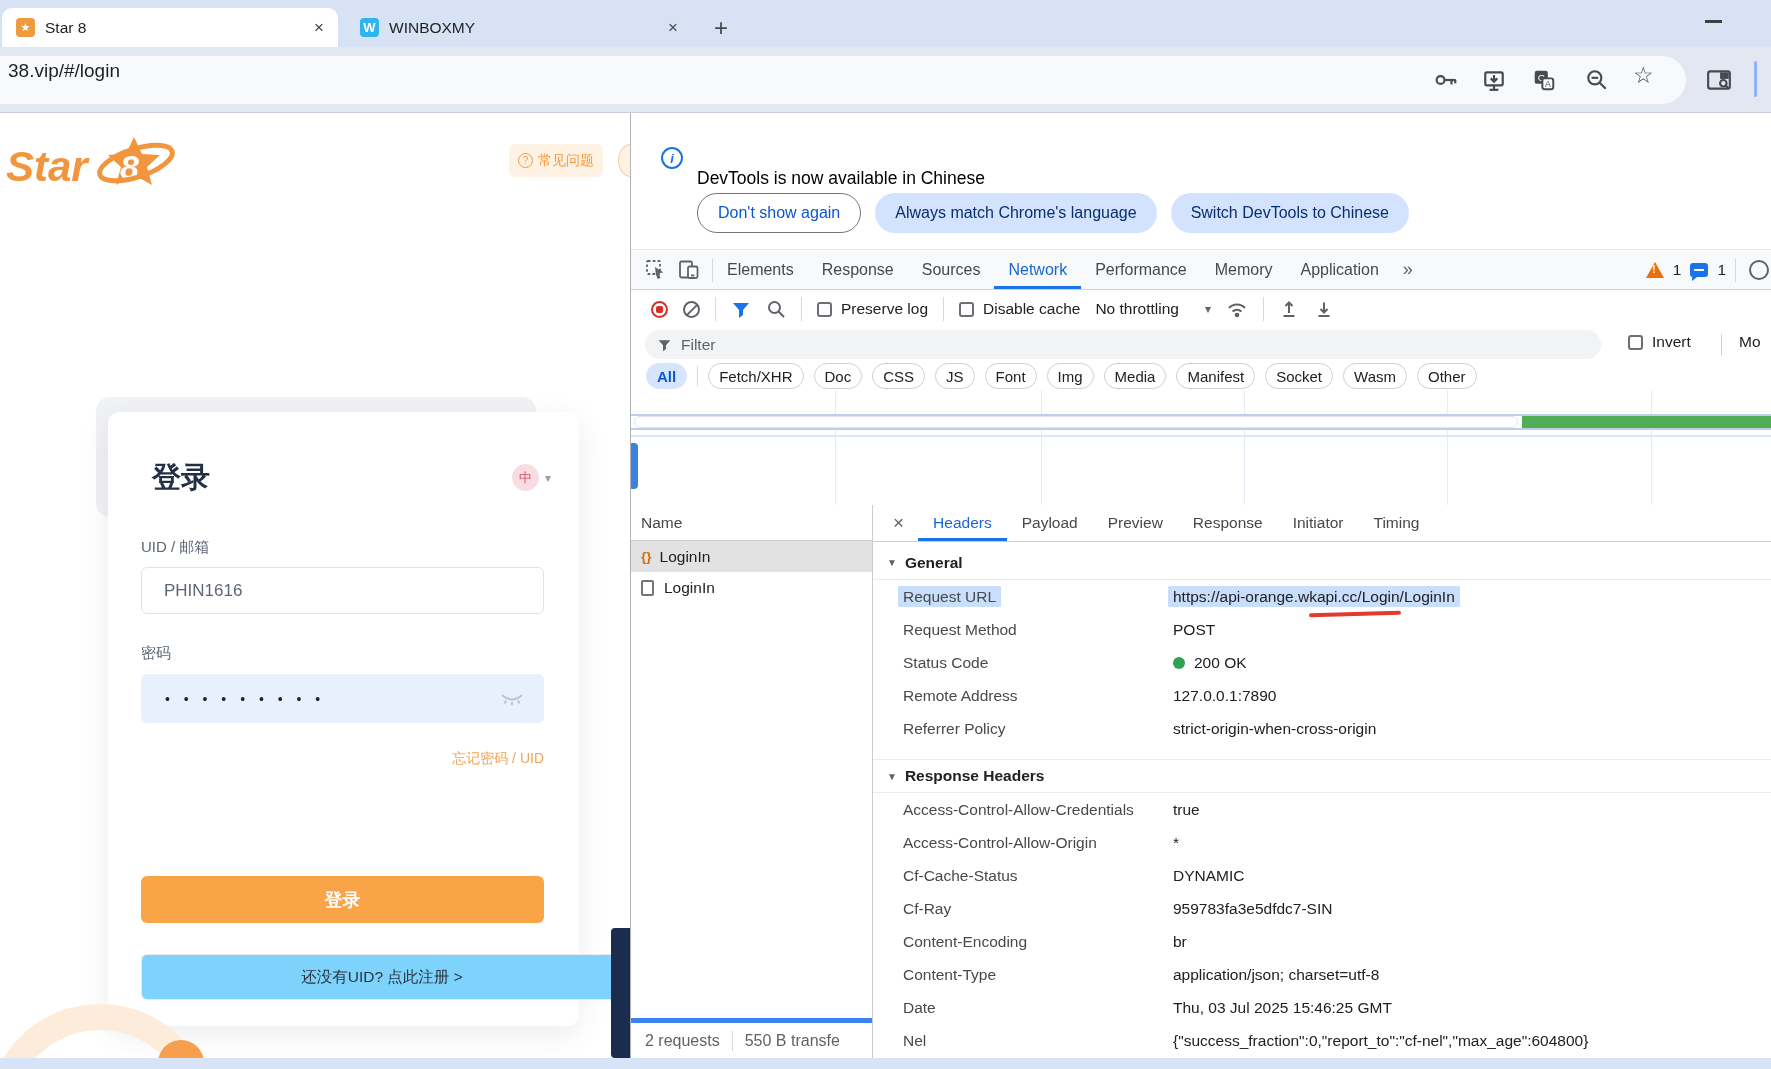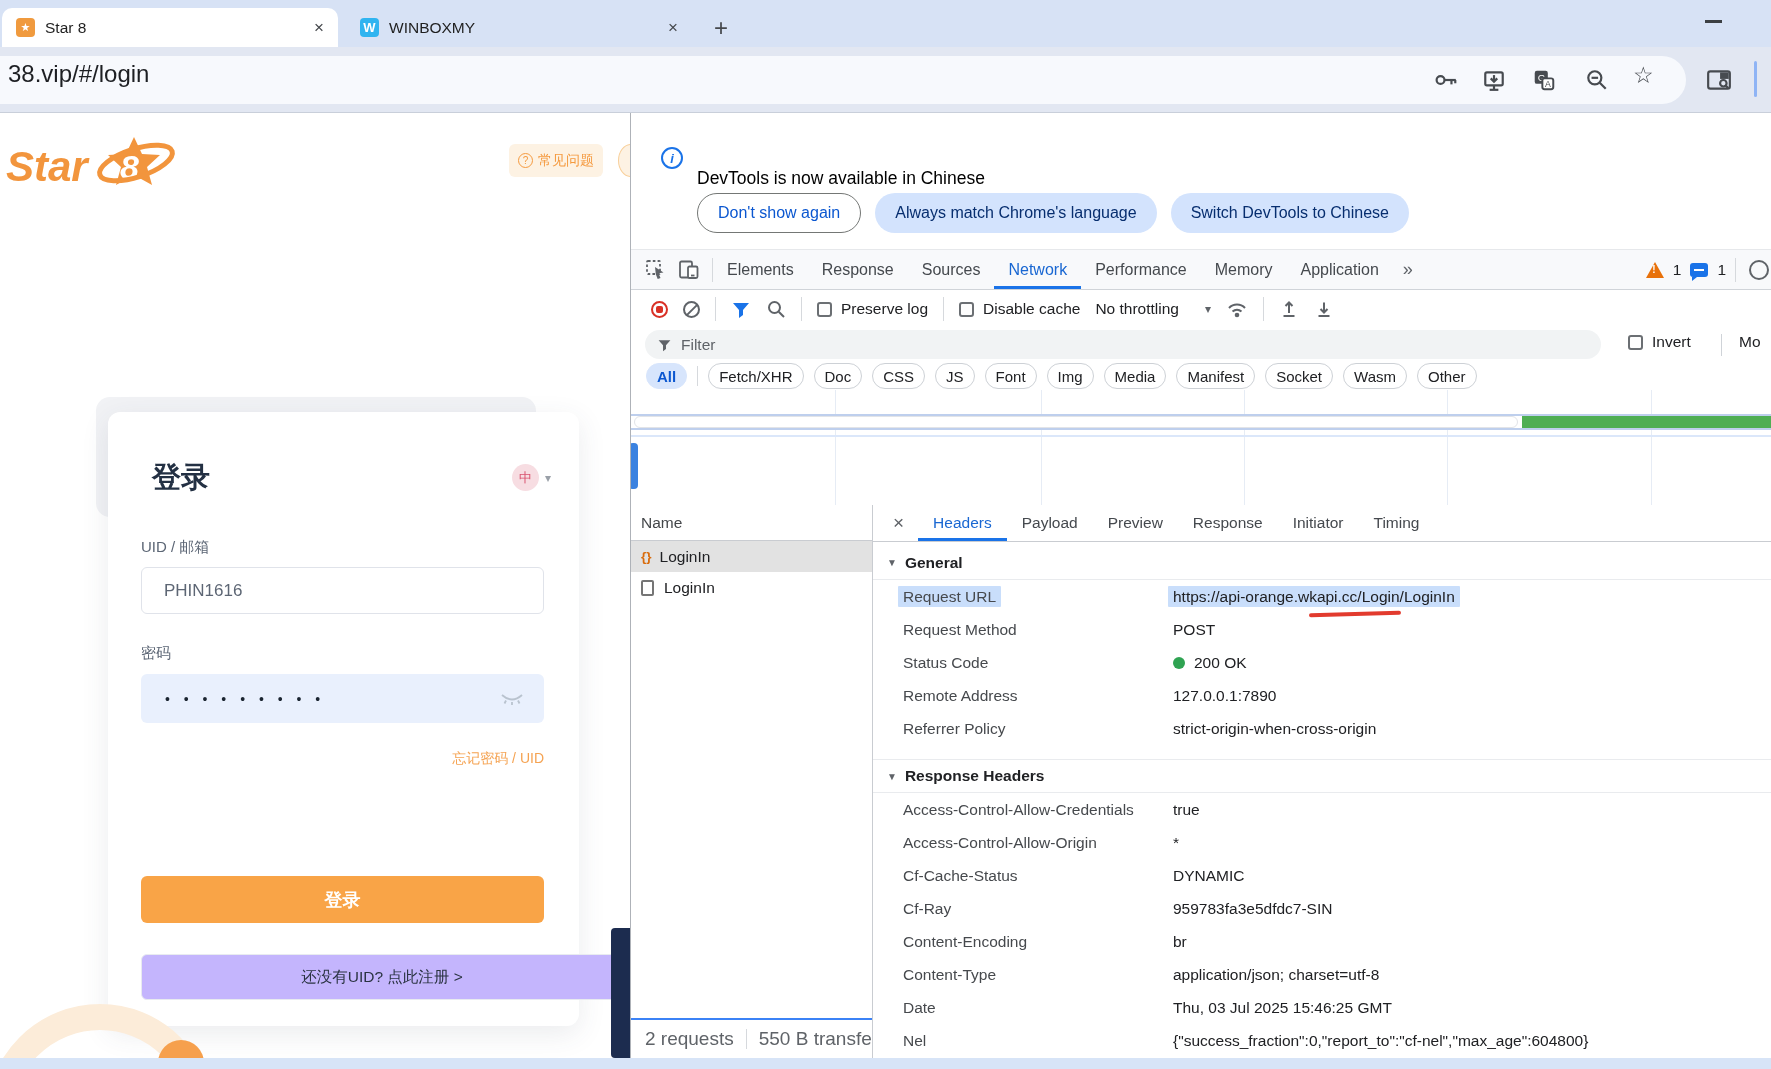--- a/index.html
+++ b/index.html
@@ -10,21 +10,21 @@
   .tabstrip { position:absolute; left:0; top:0; width:1771px; height:47px; background:#d7e2f5; }
   .tab { position:absolute; top:8px; height:39px; display:flex; align-items:center; font-size:15.5px; color:#1f1f1f; }
   .tab.active { background:#fff; border-radius:10px 10px 0 0; }
   .favicon { width:19px; height:19px; border-radius:4px; margin:0 10px 0 14px; display:flex; align-items:center; justify-content:center; font-size:11px; color:#fff; flex:0 0 auto; position:relative; }
   .tab-close { margin-left:auto; margin-right:14px; font-size:17px; color:#45484c; cursor:default; }
   .newtab { position:absolute; left:714px; top:8px; font-size:24px; color:#45484c; line-height:39px; }
   .minimize { position:absolute; left:1705px; top:20px; width:17px; height:2.5px; background:#3c4043; }
 
   .toolbar { position:absolute; left:0; top:47px; width:1771px; height:66px; background:#e2e7f2; border-bottom:1px solid #c9cfda; }
   .omnibox { position:absolute; left:-30px; top:9px; width:1716px; height:48px; background:#f7f9fd; border-radius:24px; }
-  .urltext { position:absolute; left:38px; top:13px; font-size:24px; color:#1d1f23; }
+  .urltext { position:absolute; left:38px; top:13px; font-size:19px; color:#1d1f23; }
   .tbicon { position:absolute; top:21px; width:24px; height:24px; color:#474b50; }
   .bluecaret { position:absolute; left:1754px; top:14px; width:3px; height:36px; background:#8fb4f5; border-radius:2px; }
 
   
   .page { position:absolute; left:0; top:113px; width:630px; height:945px; background:#fff; overflow:hidden; }
   .faqpill { position:absolute; left:509px; top:31px; width:94px; height:33px; background:#fdf2e3; border-radius:6px; display:flex; align-items:center; justify-content:center; gap:5px; color:#f59a3f; font-size:14px; }
   .faq-q { width:15px; height:15px; border:1.5px solid #f59a3f; border-radius:50%; font-size:10px; display:flex; align-items:center; justify-content:center; }
   .edgecircle { position:absolute; left:618px; top:31px; width:26px; height:33px; background:#fdf2e3; border:1px solid #f8cf9a; border-radius:50%; }
 
   .card-back { position:absolute; left:96px; top:284px; width:440px; height:120px; background:#f1f2f5; border-radius:14px; }
@@ -33,21 +33,21 @@
   .langsel { position:absolute; right:28px; top:52px; display:flex; align-items:center; gap:6px; }
   .langbadge { width:27px; height:27px; border-radius:50%; background:#f7dde2; color:#d9536f; font-size:13px; display:flex; align-items:center; justify-content:center; }
   .langcaret { color:#9aa0a8; font-size:12px; }
   .fldlabel { position:absolute; left:33px; font-size:15px; color:#5c6675; }
   .tinput { position:absolute; left:33px; width:403px; height:47px; border:1.5px solid #e0e3ea; border-radius:6px; font-size:17px; color:#5d6674; padding-left:22px; font-family:"Liberation Sans",sans-serif; background:#fff; }
   .pwdbox { position:absolute; left:33px; top:262px; width:403px; height:49px; background:#e9f0fd; border-radius:6px; display:flex; align-items:center; }
   .pwdots { padding-left:24px; font-size:14px; letter-spacing:5px; color:#1a2430; }
   .eyeicon { margin-left:auto; margin-right:20px; }
   .forgot { position:absolute; right:35px; top:338px; font-size:14px; color:#f5a352; }
   .loginbtn { position:absolute; left:33px; top:464px; width:403px; height:47px; background:#f9a447; border:none; border-radius:6px; color:#fff; font-size:18px; font-weight:700; font-family:"Liberation Sans",sans-serif; }
-  .regbtn { position:absolute; left:33px; top:542px; width:482px; height:46px; background:#c4b5fd; border:1.5px solid #e8ebf0; border-radius:6px; color:#2a3342; font-size:15.5px; font-family:"Liberation Sans",sans-serif; }
+  .regbtn { position:absolute; left:33px; top:542px; width:482px; height:46px; background:#7dd3fc; border:1.5px solid #e8ebf0; border-radius:6px; color:#2a3342; font-size:15.5px; font-family:"Liberation Sans",sans-serif; }
   .ring { position:absolute; left:-14px; top:891px; width:228px; height:228px; border-radius:50%; border:26px solid #fcecd9; }
   .orangedot { position:absolute; left:158px; top:927px; width:46px; height:46px; border-radius:50%; background:#f6a04d; }
   .navybar { position:absolute; left:611px; top:815px; width:20px; height:130px; background:#1c2c4f; border-radius:4px 0 0 4px; }
 
   
   .devtools { position:absolute; left:630px; top:113px; width:1141px; height:945px; background:#fff; border-left:1px solid #aeb2b8; overflow:hidden; font-size:15.5px; color:#202124; }
   .dt-banner { position:absolute; left:0; top:0; width:100%; height:137px; background:#fff; border-bottom:1px solid #e6e8eb; }
   .infoicon { position:absolute; left:30px; top:34px; width:22px; height:22px; border:2px solid #1a73e8; border-radius:50%; color:#1a73e8; font-size:13px; font-style:italic; font-weight:700; display:flex; align-items:center; justify-content:center; }
   .banner-title { position:absolute; left:66px; top:34px; font-size:17.5px; color:#000000;margin-top:21px; }
   .banner-btns { position:absolute; left:66px; top:80px; display:flex; gap:14px; }
@@ -96,21 +96,21 @@
   .greenbar { position:absolute; left:891px; top:303px; width:250px; height:12px; background:#4fae53; }
   .bandline2 { position:absolute; left:0; top:322px; width:100%; height:2px; background:#dbe7fa; }
   .bluenub { position:absolute; left:-2px; top:330px; width:9px; height:46px; background:#3b82e0; border-radius:4px; }
 
   .reqlist { position:absolute; left:0; top:392px; width:242px; height:553px; border-right:1px solid #c9ccd1; background:#fff; }
   .namehdr { height:36px; border-bottom:1px solid #c9ccd1; display:flex; align-items:center; padding-left:10px; color:#44474a; }
   .reqrow { height:31px; display:flex; align-items:center; gap:8px; padding-left:10px; }
   .reqrow.sel { background:#e2e2e2; }
   .xhric { color:#d96b0b; font-weight:700; font-size:13.5px; }
   .docic { width:13px; height:16px; border:2px solid #757575; border-radius:2px; margin-right:2px; }
-  .liststatus { position:absolute; left:0; top:513px; width:100%; height:40px; border-top:2px solid #3b82f6; display:flex; align-items:center; gap:12px; padding-left:14px; color:#5f6368; font-size:19px; white-space:nowrap; overflow:hidden; }
+  .liststatus { position:absolute; left:0; top:513px; width:100%; height:40px; border-top:5px solid #3b82f6; display:flex; align-items:center; gap:12px; padding-left:14px; color:#5f6368; font-size:16px; white-space:nowrap; overflow:hidden; }
   .lsdiv { width:1px; height:20px; background:#d6d9dd; flex:0 0 auto; }
 
   .detail { position:absolute; left:242px; top:392px; width:899px; height:553px; background:#fff; }
   .dtabstrip { height:37px; border-bottom:1px solid #c9ccd1; display:flex; align-items:stretch; }
   .dclose { display:flex; align-items:center; padding:0 14px 0 20px; font-size:19px; color:#5f6368; }
   .dtab { display:flex; align-items:center; padding:0 15px; color:#45494e; }
   .dtab.active { color:#1967d2; box-shadow:inset 0 -3px 0 #1a73e8; }
   .dcontent { position:absolute; left:0; top:37px; width:100%; height:516px; overflow:hidden; }
   .sechdr { height:34px; display:flex; align-items:center; gap:8px; padding-left:14px; font-weight:600; color:#202124; border-bottom:1px solid #e9ebee; }
   .sechdr .disc { font-size:10px; color:#5f6368; font-weight:400; }

